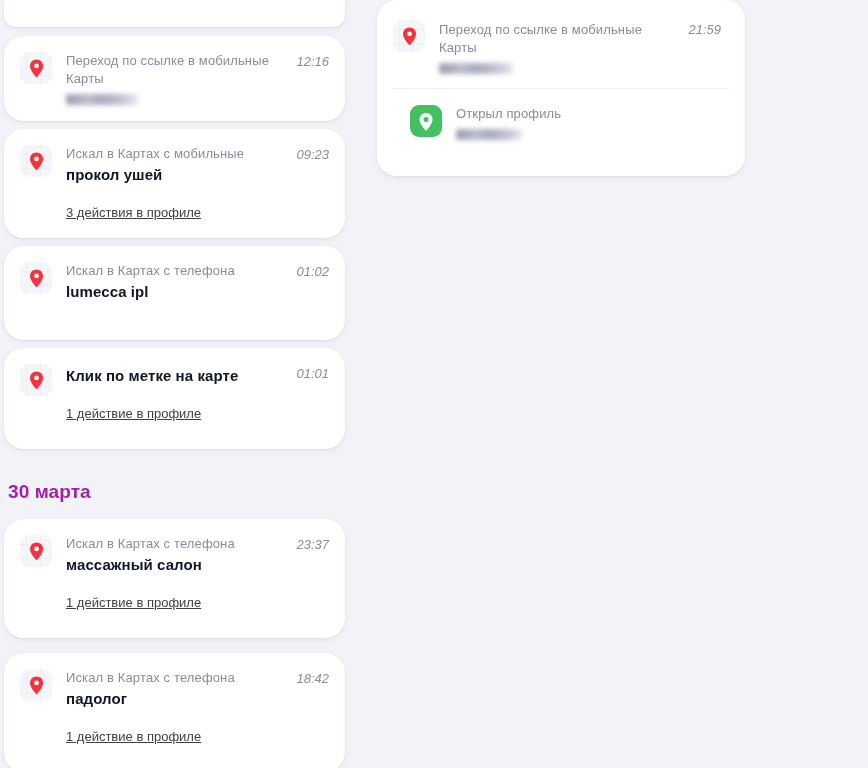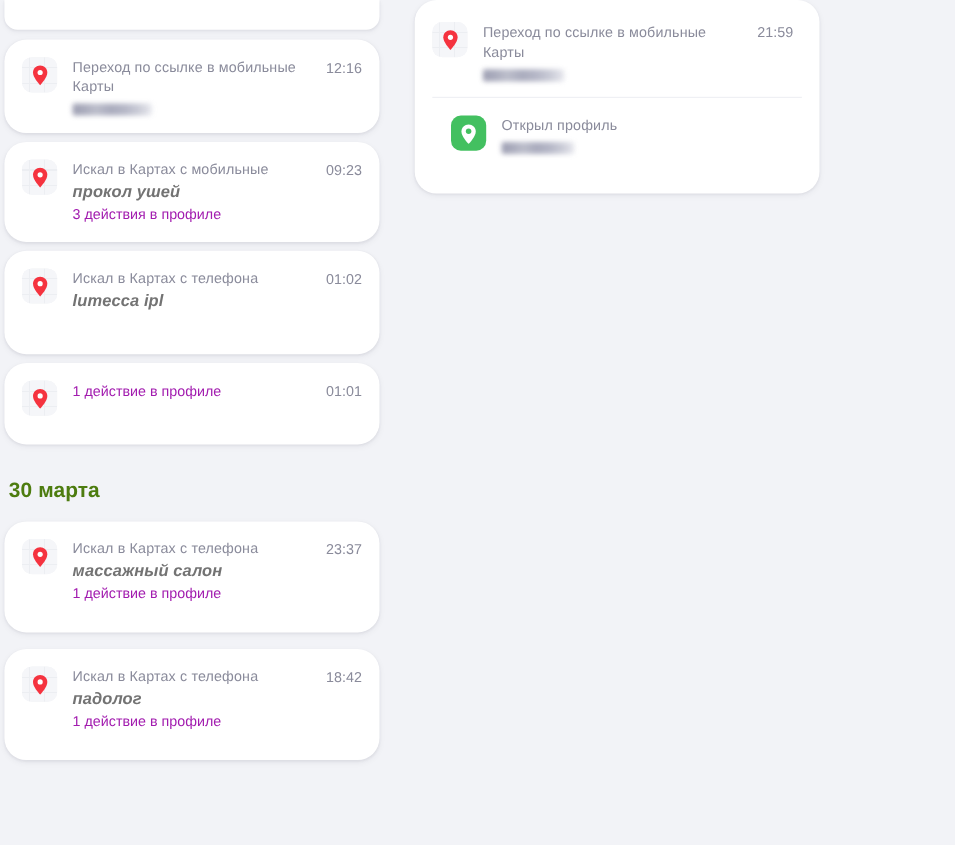--- a/index.html
+++ b/index.html
@@ -106,32 +106,32 @@
     font-size: 13px;
     line-height: 18px;
     color: #8a8b9b;
     font-weight: 400;
     letter-spacing: 0.01em;
   }
 
   .event-title {
     font-size: 15px;
     line-height: 21px;
-    color: #737373;
+    color: #0f172a;
     font-weight: 700;
     margin-top: 1px;
     letter-spacing: 0.005em;
-    font-style: italic;
   }
 
   .event-note {
     font-size: 13px;
     line-height: 18px;
-    color: #a21caf;
-    margin-top: 1px;
+    color: #404040;
+    margin-top: 19px;
+    text-decoration: underline;
   }
 
   
   .redacted {
     height: 11px;
     margin-top: 6px;
     border-radius: 2px;
     background: linear-gradient(90deg,
         #8d8fa6 0%, #9a9cb0 14%, #b0b2c2 30%, #9b9db2 48%,
         #a8aabd 66%, #c2c4d1 84%, #e4e5ec 100%);
@@ -143,20 +143,21 @@
   .redacted.w-72 { width: 72px; }
   .redacted.w-74 { width: 74px; }
 
   .event-time {
     font-size: 13px;
     line-height: 18px;
     color: #8a8b9b;
     flex: 0 0 auto;
     white-space: nowrap;
     padding-top: 1px;
+    font-style: italic;
   }
 
   
   .kind-line {
     display: flex;
     align-items: baseline;
     gap: 9px;
   }
 
   
@@ -164,21 +165,21 @@
     height: 1px;
     background: #eeeff3;
     margin: 0 16px 0 16px;
   }
 
   
   .date-heading {
     font-size: 19px;
     line-height: 26px;
     font-weight: 700;
-    color: #4d7c0f;
+    color: #a21caf;
     margin: 30px 0 14px 4px;
     letter-spacing: 0.005em;
   }
 
   .spacer-7 { height: 7px; }
 </style>
 </head>
 <body>
 
 <div class="page">
@@ -238,20 +239,21 @@
 
     <div class="card" style="padding-bottom:10px;">
       <div class="event">
         <div class="icon-box maps">
           <svg class="icon-svg" width="15" height="19" viewBox="0 0 15 19" aria-hidden="true">
             <path d="M7.5 0.6C3.9 0.6 1 3.45 1 6.95c0 4.5 5.35 10.3 6.5 11.5 1.15-1.2 6.5-7 6.5-11.5C14 3.45 11.1 0.6 7.5 0.6z" fill="#f5333f"></path>
             <circle cx="7.5" cy="6.9" r="2.35" fill="#ffffff"></circle>
           </svg>
         </div>
         <div class="event-body">
+          <div class="event-title">Клик по метке на карте</div>
           <div class="event-note">1 действие в профиле</div>
         </div>
         <div class="event-time">01:01</div>
       </div>
     </div>
 
     <div class="date-heading">30 марта</div>
 
     <div class="card" style="padding-bottom:10px;">
       <div class="event">

